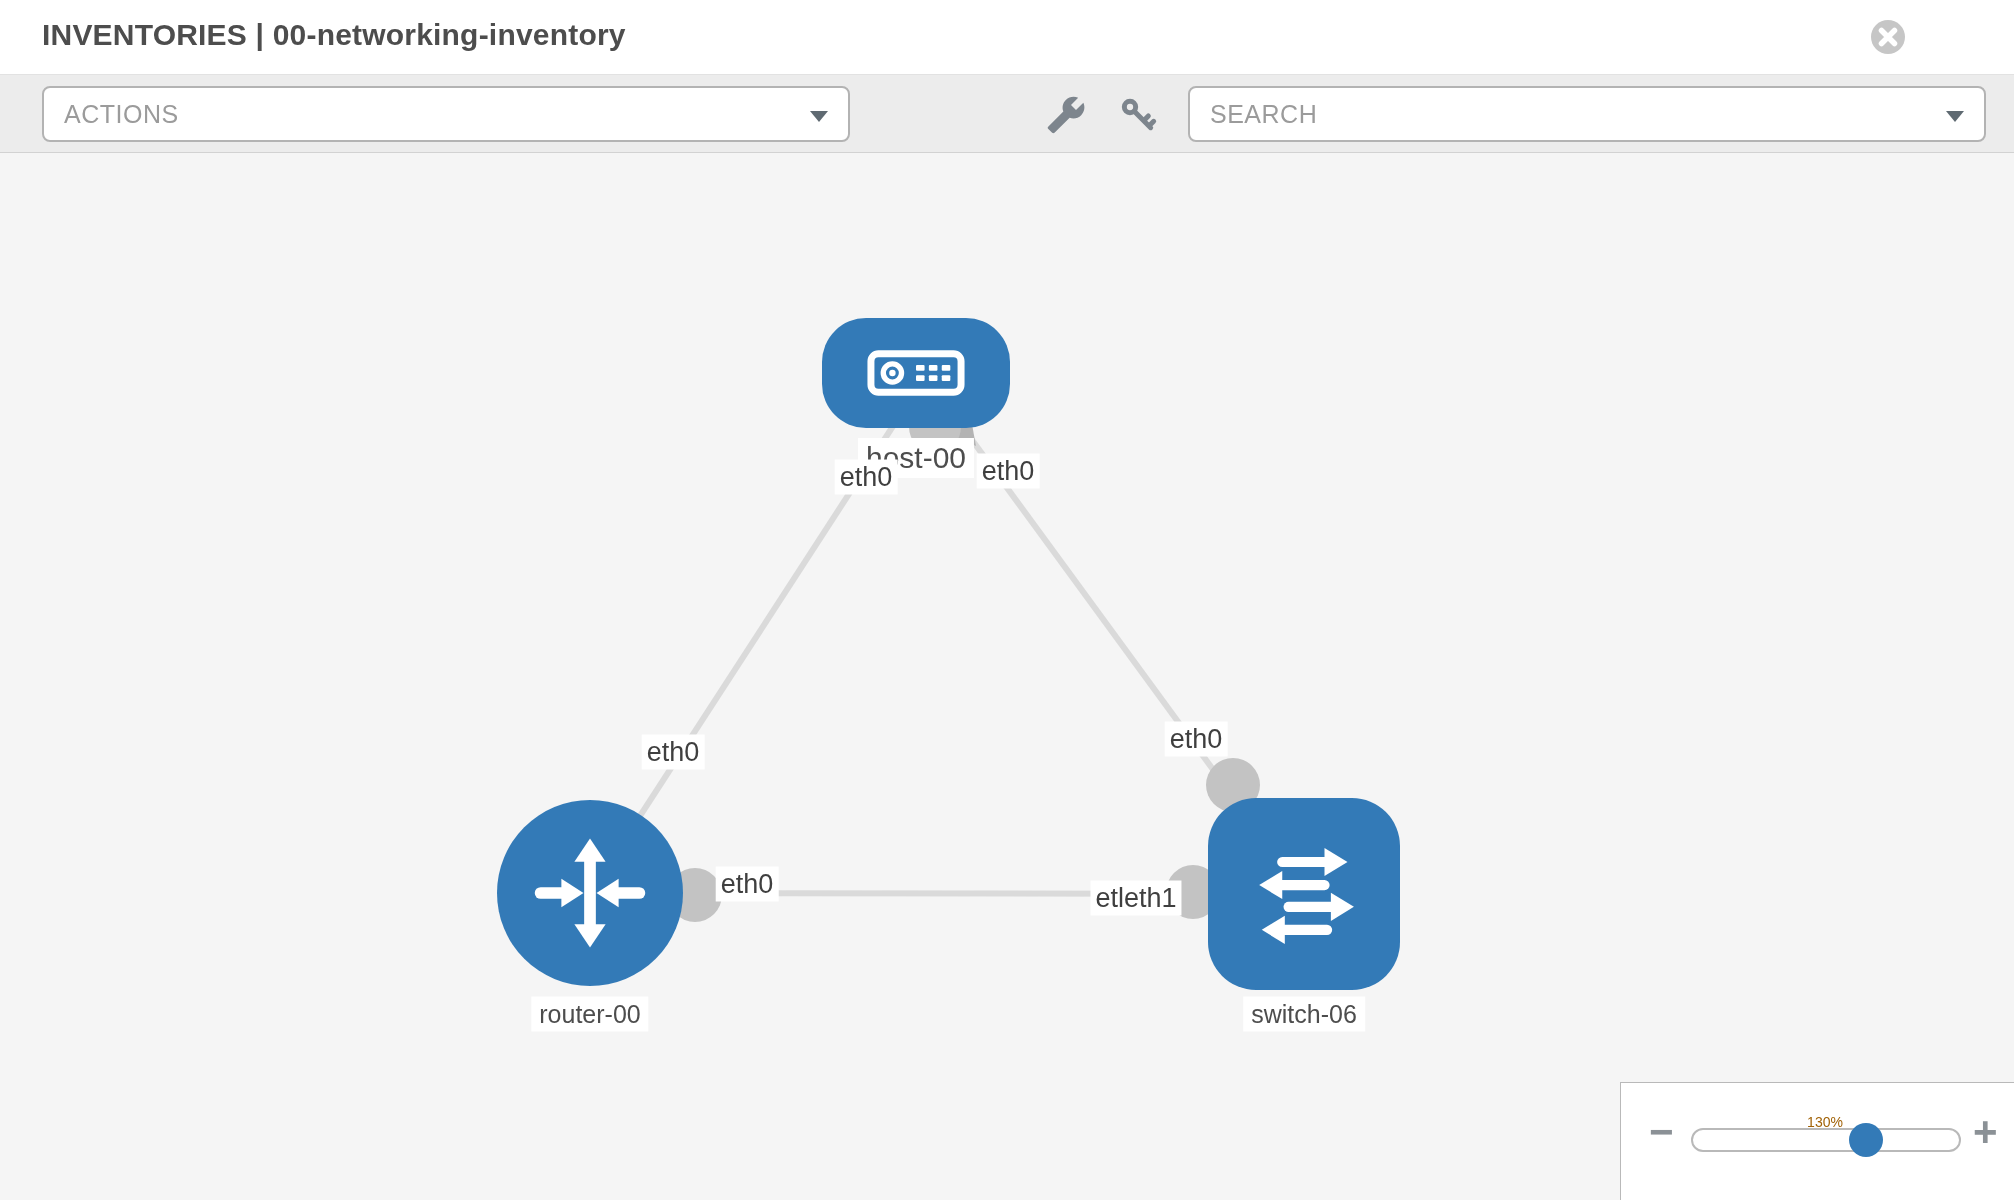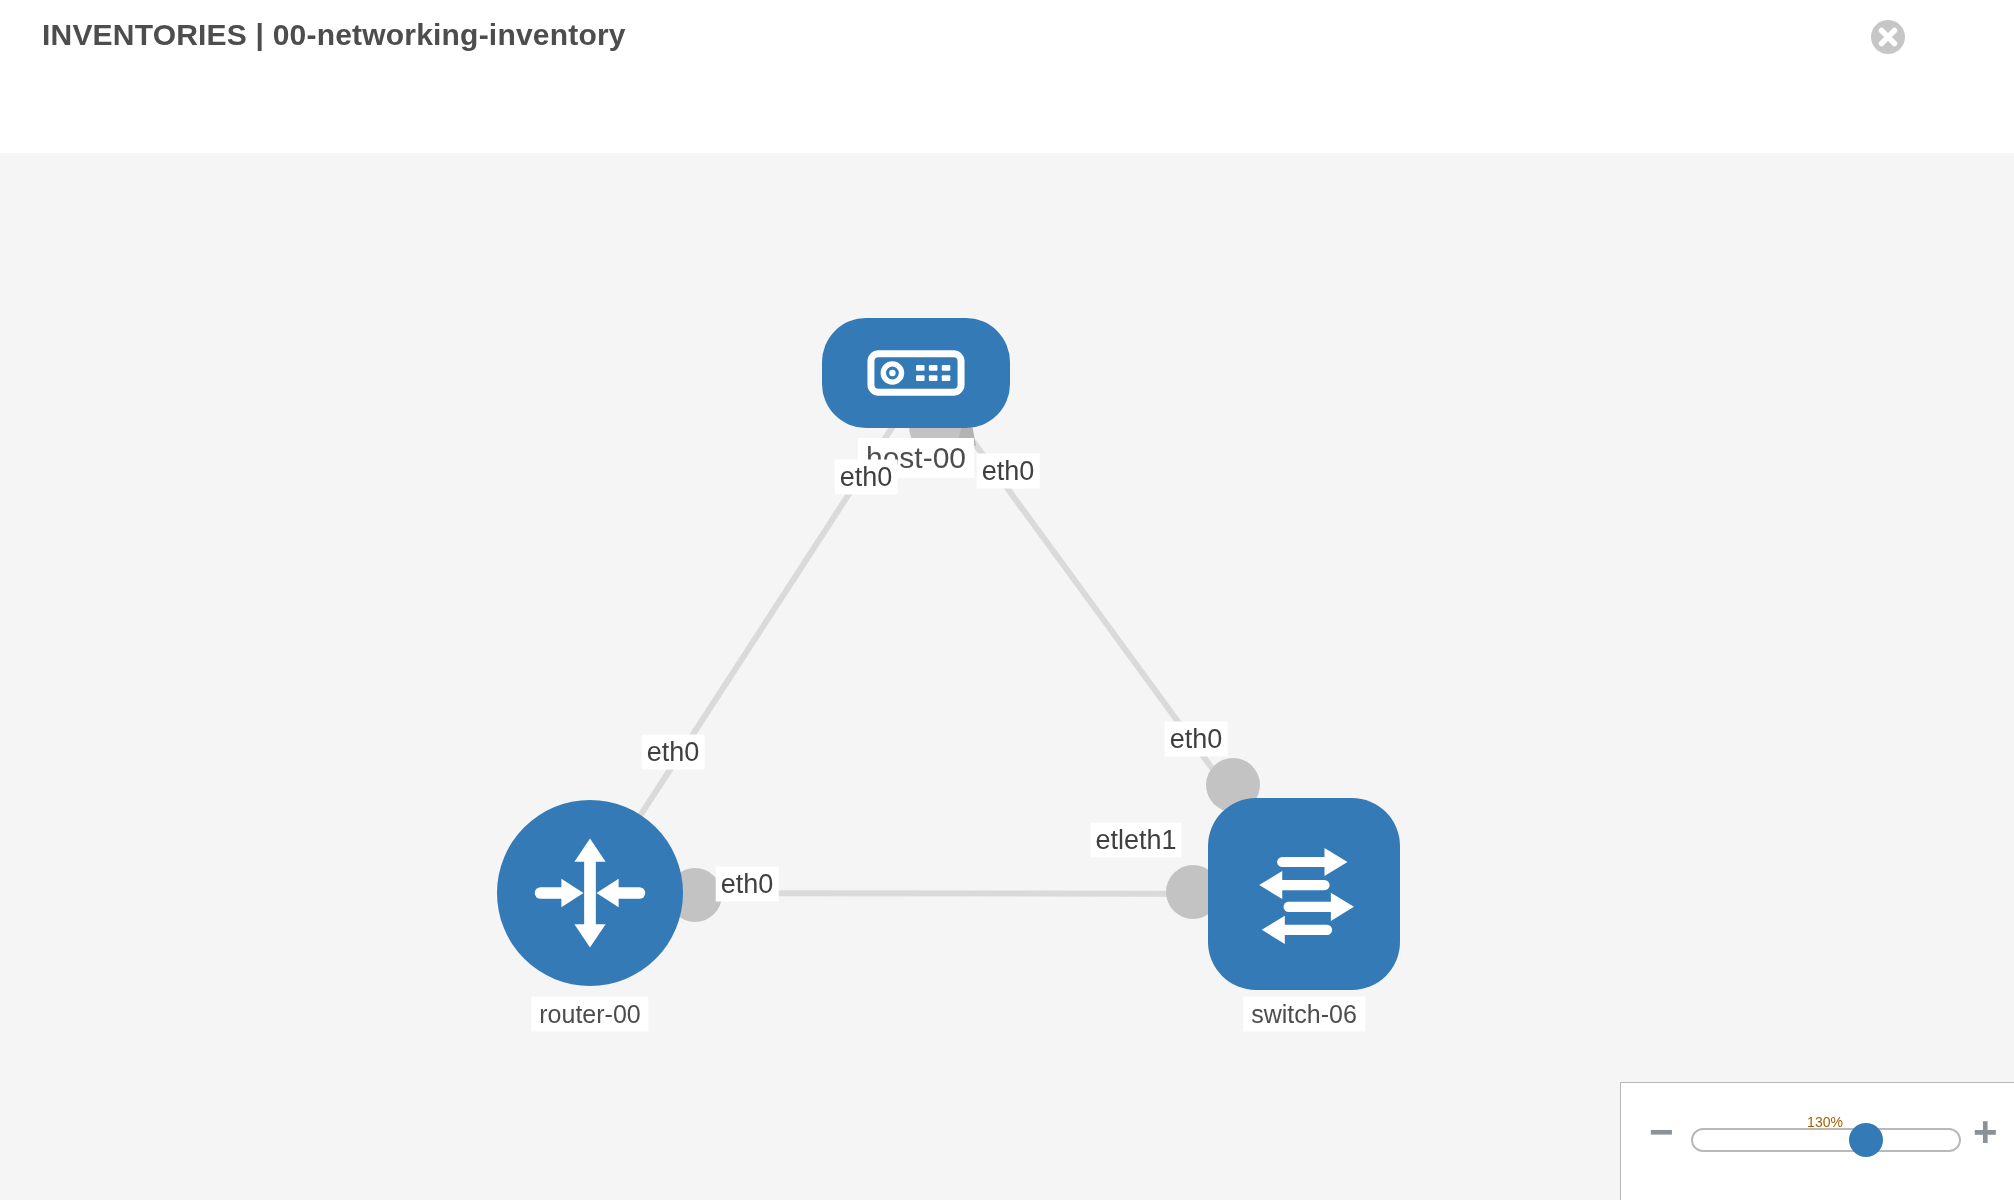--- a/index.html
+++ b/index.html
@@ -44,21 +44,21 @@
   .node-lbl{font-size:25px;padding:3px 8px}
   .if-lbl{font-size:27px;padding:2px 5px;color:#3f3f3f}
   .lbl-host{left:916px;top:305px;font-size:30px}
   .lbl-router{left:590px;top:861px}
   .lbl-switch{left:1304px;top:861px}
   .if-host-left{left:866px;top:324px}
   .if-host-right{left:1008px;top:318px}
   .if-router-top{left:673px;top:599px}
   .if-switch-top{left:1196px;top:586px}
   .if-link-router{left:747px;top:731px}
-  .if-link-switch{left:1136px;top:687px}
+  .if-link-switch{left:1136px;top:745px}
 
   
   .zoom-panel{position:absolute;left:1620px;top:929px;width:396px;height:160px;background:#fff;
     border:1px solid #b9b9b9}
   .zoom-pct{position:absolute;left:204px;top:31px;transform:translateX(-50%);font-size:14px;color:#a16207}
   .zoom-minus,.zoom-plus{position:absolute;top:28px;font-size:42px;font-weight:700;color:#8b9196;cursor:pointer;line-height:1}
   .zoom-minus{left:28px}
   .zoom-plus{left:352px}
   .zoom-track{position:absolute;left:70px;top:45px;width:270px;height:24px;background:#fff;
     border:2px solid #b9b9b9;border-radius:13px;cursor:pointer}
@@ -73,20 +73,44 @@
   <div class="header">
     <h1 class="page-title">INVENTORIES | 00-networking-inventory</h1>
     <div class="close-btn">
       <svg width="38" height="38" viewBox="0 0 38 38">
         <circle cx="19" cy="19" r="17" fill="#c6c6c6"></circle>
         <path d="M12.5 12.5 L25.5 25.5 M25.5 12.5 L12.5 25.5" stroke="#fff" stroke-width="5.5" stroke-linecap="round" fill="none"></path>
       </svg>
     </div>
   </div>
 
+  <div class="toolbar">
+    <div class="select actions-select">
+      <span class="txt">ACTIONS</span>
+      <span class="caret"></span>
+    </div>
+
+    <div class="tool-icon wrench">
+      <svg width="40" height="40" viewBox="0 0 24 24">
+        <path transform="scale(-1,1) translate(-24,0)" fill="#7d858d" d="M22.7 19l-9.1-9.1c.9-2.3.4-5-1.5-6.9-2-2-5-2.4-7.4-1.3L9 6 6 9 1.6 4.7C.4 7.1.9 10.1 2.9 12.1c1.9 1.9 4.6 2.4 6.9 1.5l9.1 9.1c.4.4 1 .4 1.4 0l2.3-2.3c.5-.4.5-1.1.1-1.4z"></path>
+      </svg>
+    </div>
+
+    <div class="tool-icon key">
+      <svg width="40" height="40" viewBox="0 0 24 24">
+        <circle cx="7.2" cy="7.2" r="3.4" fill="none" stroke="#7d858d" stroke-width="3"></circle>
+        <path d="M9.9 9.9 L19.6 19.6 M15.4 15.4 L18.2 12.6 M18.6 18.6 L21.4 15.8" stroke="#7d858d" stroke-width="3" stroke-linecap="round" fill="none"></path>
+      </svg>
+    </div>
+
+    <div class="select search-select">
+      <span class="txt">SEARCH</span>
+      <span class="caret"></span>
+    </div>
+  </div>
 
   <div class="canvas">
 
     <svg class="net-svg" width="2014" height="1047" viewBox="0 0 2014 1047">
       <g stroke="#dadada" stroke-width="6">
         <line x1="908" y1="250" x2="590" y2="740"></line>
         <line x1="945" y1="250" x2="1304" y2="741"></line>
         <line x1="590" y1="740" x2="1304" y2="741"></line>
       </g>
       <polygon points="976,293 951,282 971,266" fill="#b3b3b3"></polygon>

